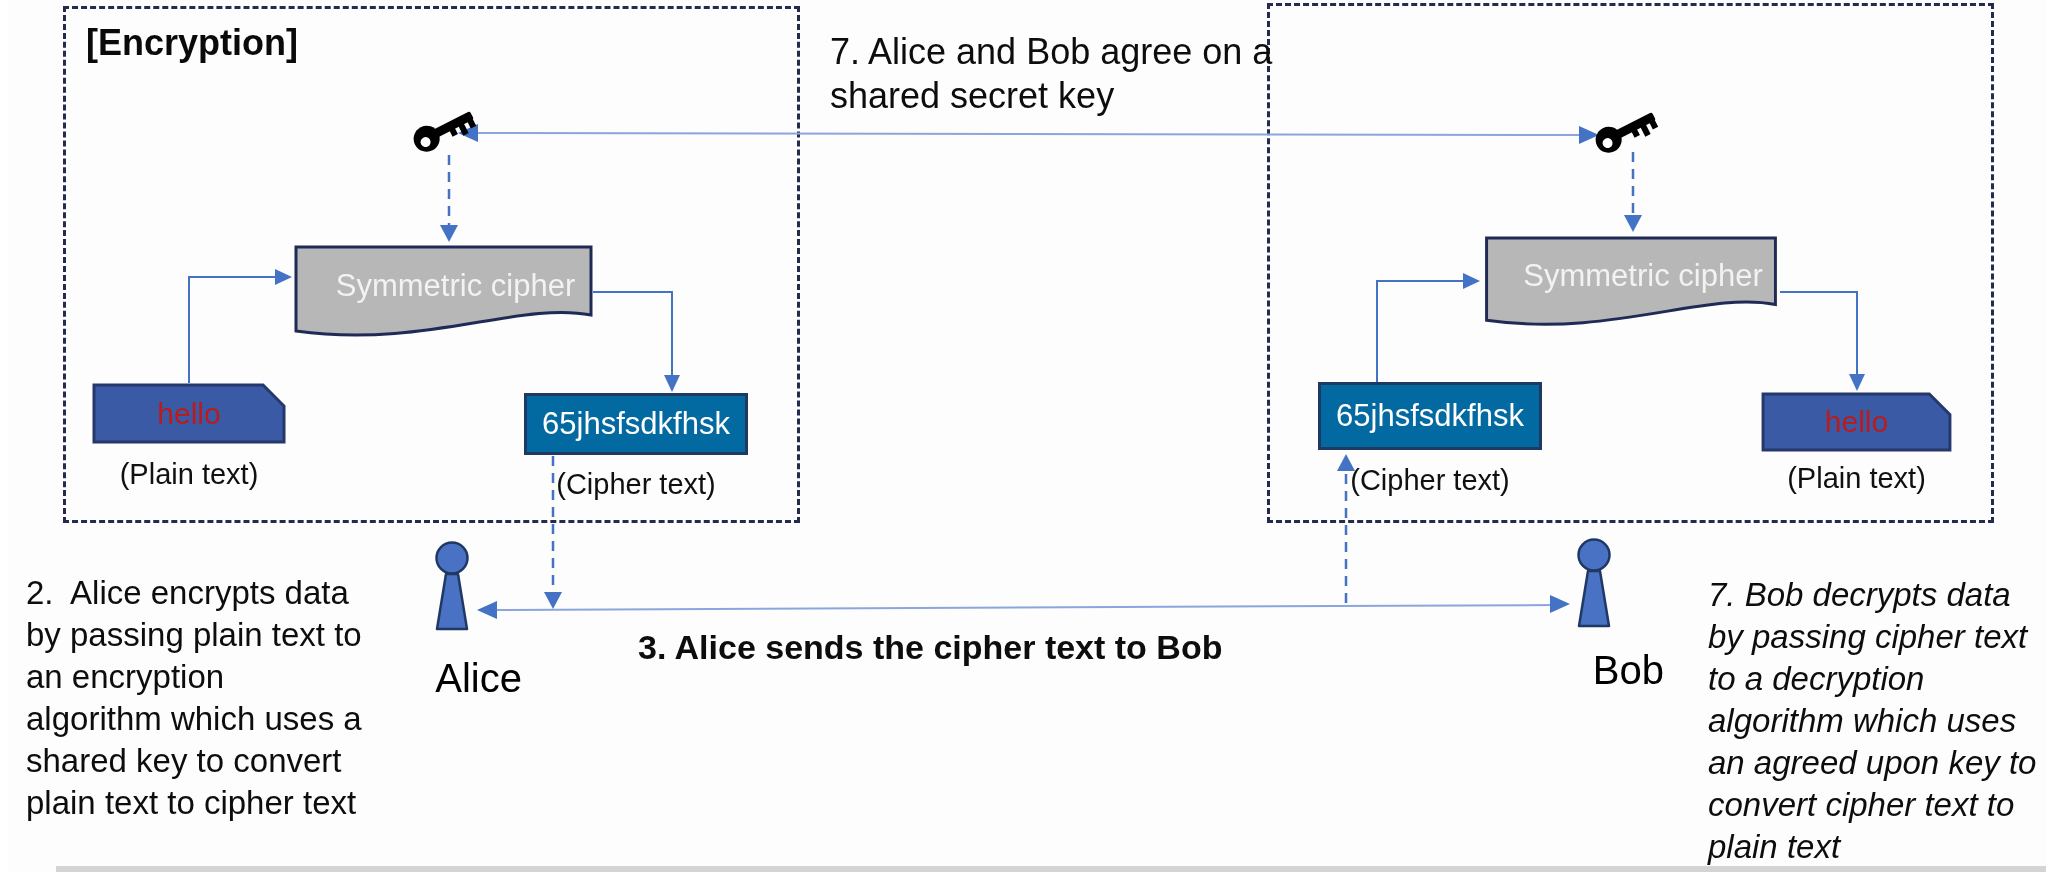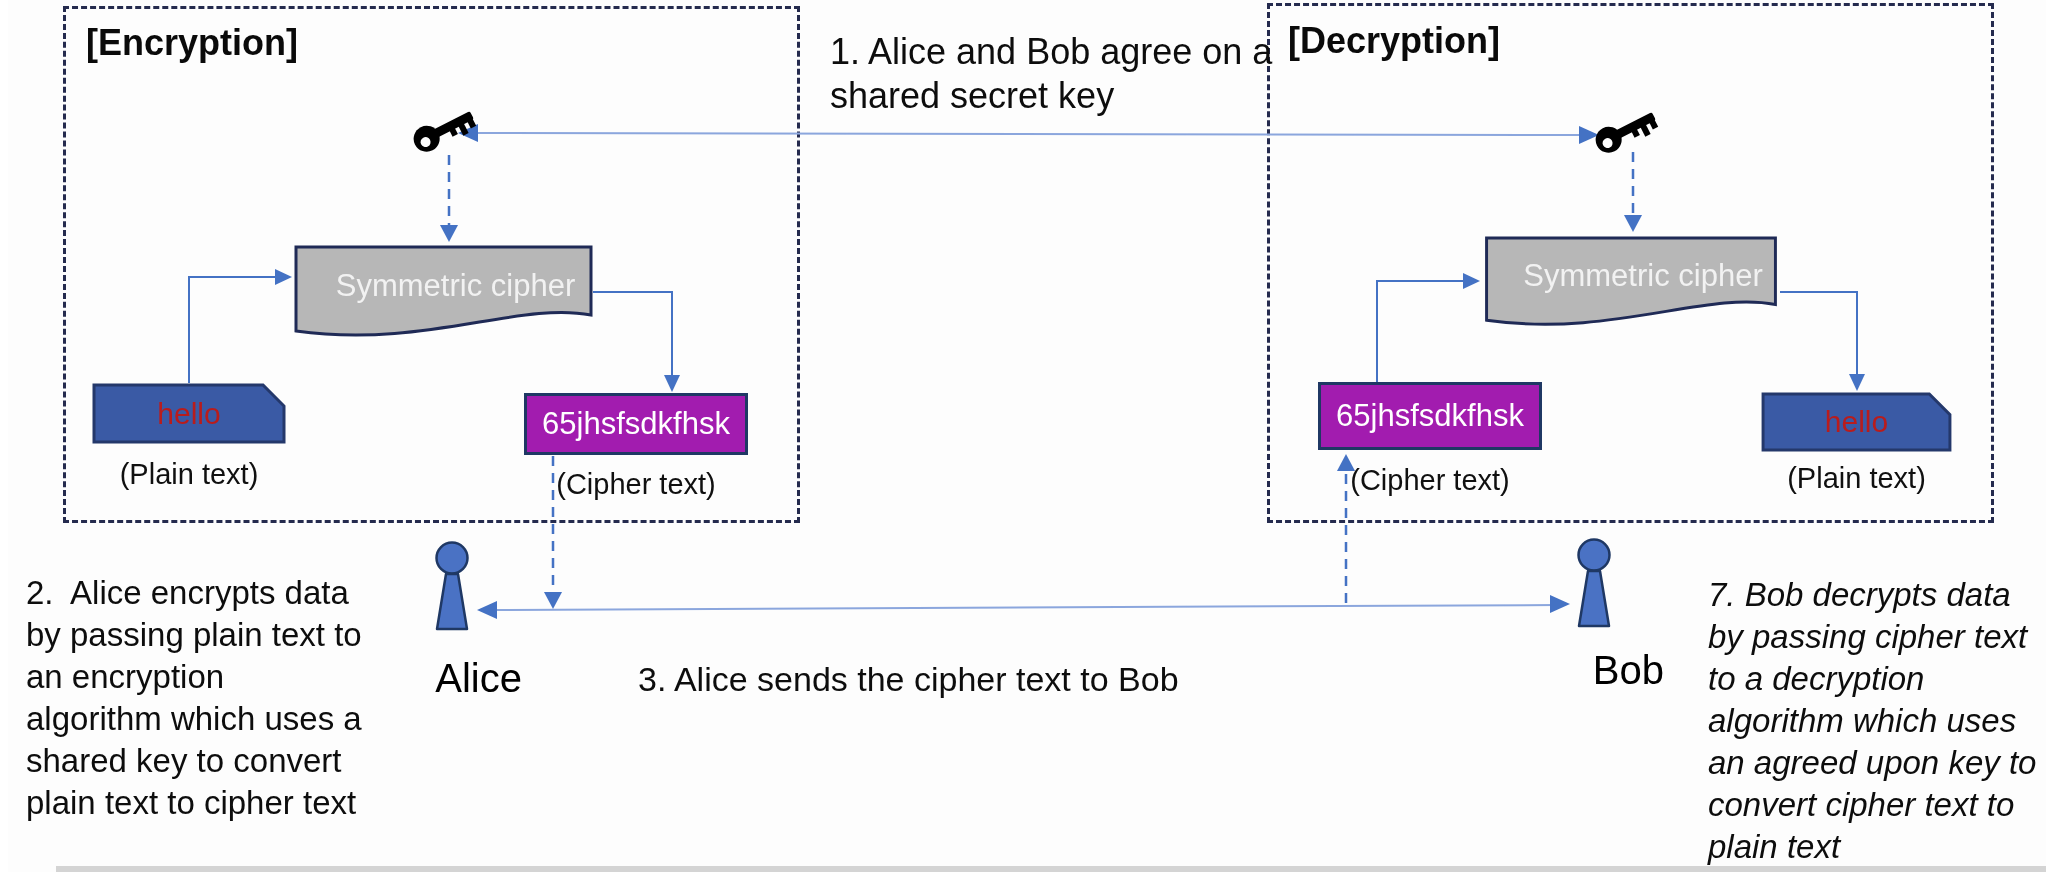--- a/index.html
+++ b/index.html
@@ -9,21 +9,21 @@
   }
   .panel{position:absolute;border:3px dashed #252b4e;box-sizing:border-box;}
   .panel-title{position:absolute;font-weight:bold;font-size:36px;color:#0a0a0a;white-space:nowrap;}
   .doc-shape{position:absolute;display:flex;align-items:center;justify-content:center;padding-left:12px;}
   .doc-shape svg{position:absolute;left:0;top:0;}
   .doc-label{position:relative;color:#f2f2f2;font-size:31px;margin-top:-14px;white-space:nowrap;}
   .card-shape{position:absolute;display:flex;align-items:center;justify-content:center;}
   .card-shape svg{position:absolute;left:0;top:0;}
   .card-label{position:relative;color:#b91c1c;font-size:30px;white-space:nowrap;}
   .rect-box{
-    position:absolute;background:#a21caf;border:3px solid #1F3864;box-sizing:border-box;
+    position:absolute;background:#0369a1;border:3px solid #1F3864;box-sizing:border-box;
     display:flex;align-items:center;justify-content:center;color:#ffffff;font-size:31px;white-space:nowrap;
   }
   .caption{position:absolute;text-align:center;font-size:29px;color:#101010;white-space:nowrap;}
   .step{position:absolute;font-size:33px;line-height:42px;white-space:pre-wrap;}
   .step-oneliner{position:absolute;font-size:34px;white-space:nowrap;}
   .step-italic{font-style:italic;}
   .step-top{position:absolute;font-size:36px;line-height:44px;width:445px;}
   .actor-label{position:absolute;font-weight:normal;font-size:40px;color:#000;text-align:right;width:140px;}
   .icon-abs{position:absolute;}
   .connect-layer{position:absolute;left:0;top:0;pointer-events:none;}
@@ -31,21 +31,20 @@
 </style>
 </head>
 <body>
 
 <div class="canvas">
 
   <div class="panel" style="left:55px;top:6px;width:737px;height:517px;"></div>
   <div class="panel-title" style="left:78px;top:22px;">[Encryption]</div>
 
   <div class="panel" style="left:1259px;top:3px;width:727px;height:520px;"></div>
-  <div class="panel-title" style="left:1280px;top:20px;">[Decryption]</div>
 
   <svg class="connect-layer" width="2046" height="872" viewBox="0 0 2046 872">
 
     <line x1="464" y1="133" x2="1577" y2="135" stroke="#8BA6DD" stroke-width="2"></line>
     <polygon points="450,133 470,124 470,142" fill="#4472C4"></polygon>
     <polygon points="1591,135 1571,126 1571,144" fill="#4472C4"></polygon>
 
     <line x1="441" y1="155" x2="441" y2="226" stroke="#4472C4" stroke-width="2.5" stroke-dasharray="10 7"></line>
     <polygon points="441,242 432,225 450,225" fill="#4472C4"></polygon>
 
@@ -126,23 +125,23 @@
   <div class="caption" style="left:1310px;top:464px;width:224px;">(Cipher text)</div>
 
   <div class="card-shape" style="left:1752px;top:392px;width:193px;height:60px;">
     <svg width="193" height="60" viewBox="0 0 194 61">
       <path d="M2 2 H171 L192 23 V59 H2 Z" fill="#3A5AA5" stroke="#24386b" stroke-width="3"></path>
     </svg>
     <span class="card-label">hello</span>
   </div>
   <div class="caption" style="left:1722px;top:462px;width:253px;">(Plain text)</div>
 
-  <div class="step-top" style="left:822px;top:30px;">1. Alice and Bob agree on a shared secret key</div>
+  <div class="step-top" style="left:822px;top:30px;">7. Alice and Bob agree on a shared secret key</div>
   <div class="step" style="left:18px;top:572px;width:336px;">2.  Alice encrypts data by passing plain text to an encryption algorithm which uses a shared key to convert plain text to cipher text</div>
-  <div class="step-oneliner" style="left:630px;top:660px;">3. Alice sends the cipher text to Bob</div>
+  <div class="step-oneliner" style="left:630px;top:628px;font-weight:bold;">3. Alice sends the cipher text to Bob</div>
   <div class="step step-italic" style="left:1700px;top:574px;width:340px;">7. Bob decrypts data by passing cipher text to a decryption algorithm which uses an agreed upon key to convert cipher text to plain text</div>
 
   <svg class="icon-abs" style="left:413px;top:541px;" width="62" height="94" viewBox="0 0 62 94">
     <circle cx="31" cy="17" r="15.5" fill="#4a72c4" stroke="#1F3864" stroke-width="2.5"></circle>
     <path d="M16 88 L25 33 H37 L46 88 Z" fill="#4a72c4" stroke="#1F3864" stroke-width="2.5" stroke-linejoin="round"></path>
   </svg>
   <div class="actor-label" style="left:374px;top:656px;">Alice</div>
 
   <svg class="icon-abs" style="left:1555px;top:538px;" width="62" height="94" viewBox="0 0 62 94">
     <circle cx="31" cy="17" r="15.5" fill="#4a72c4" stroke="#1F3864" stroke-width="2.5"></circle>

